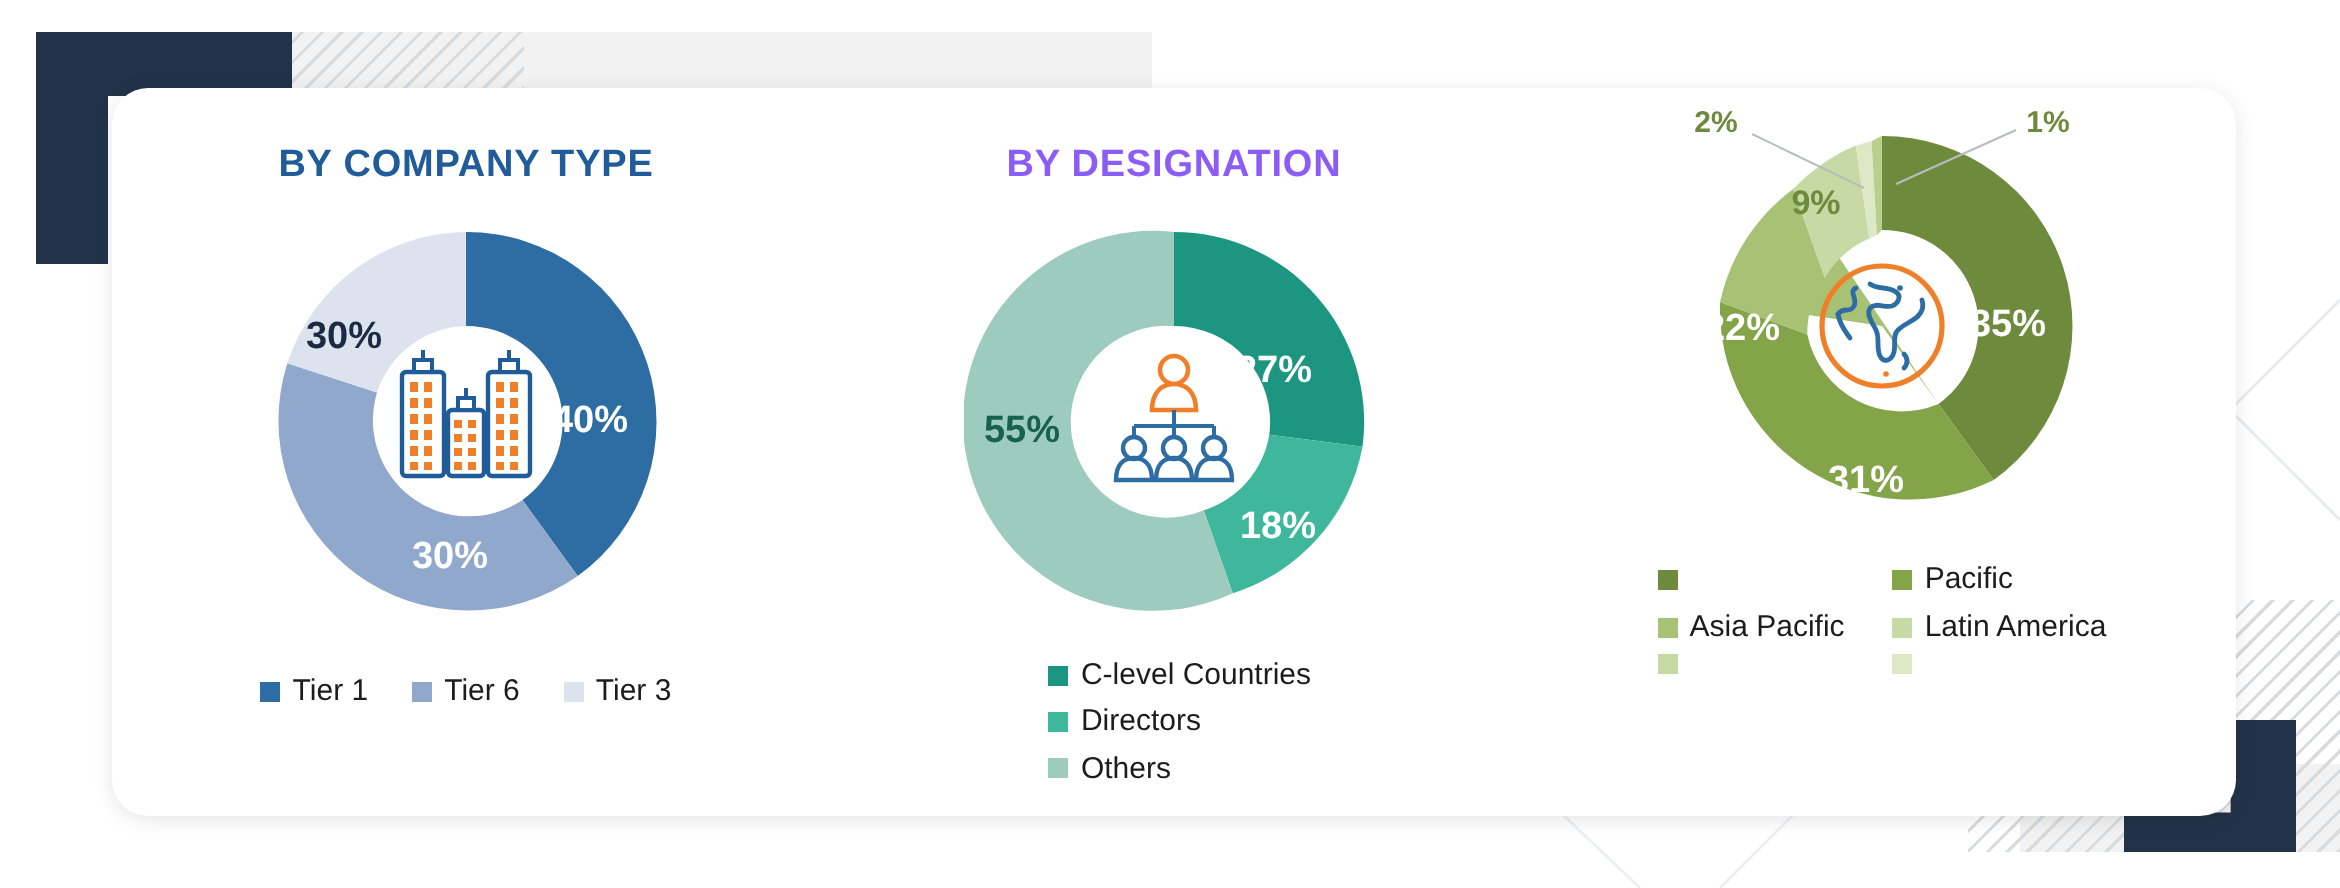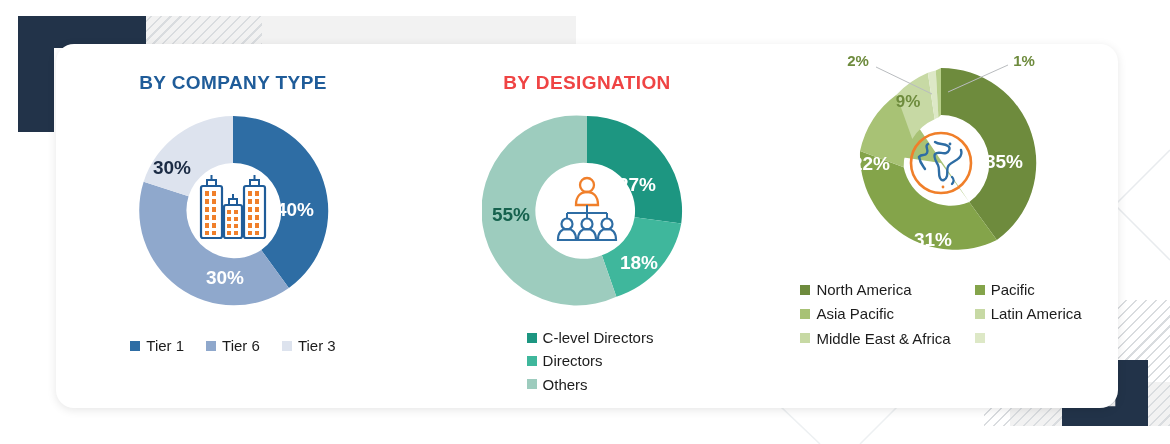--- a/index.html
+++ b/index.html
@@ -227,21 +227,21 @@
           <span>Tier 6</span>
         </div>
         <div class="legend-item">
           <span class="legend-swatch" style="background:#DDE3EE;"></span>
           <span>Tier 3</span>
         </div>
       </div>
     </div>
 
     <div class="panel">
-      <div class="panel-title" style="color:#ef4444;text-align:right;">BY DESIGNATION</div>
+      <div class="panel-title" style="color:#8b5cf6;text-align:right;">BY DESIGNATION</div>
 
       <div class="donut-wrap">
         <svg width="210" height="210" viewBox="0 0 210 210">
 
           <path fill="#1D9681" d="M105 10 A95 95 0 0 1 199.26 117.41 L152.64 111.32 A48 48 0 0 0 105 57 Z"></path>
 
           <path fill="#3FB79C" d="M199.26 117.41 A95 95 0 0 1 134.36 190.64 L119.86 149.15 A48 48 0 0 0 152.64 111.32 Z"></path>
 
           <path fill="#9DCCBE" d="M134.36 190.64 A95 95 0 1 1 105 10 L105 57 A48 48 0 1 0 119.86 149.15 Z"></path>
 
@@ -269,21 +269,21 @@
               <circle cx="20" cy="13" r="5.5"></circle>
               <path d="M11 29 C11 21 15 18 20 18 C25 18 29 21 29 29 Z"></path>
             </g>
           </g>
         </svg>
       </div>
 
       <div class="legend legend-stack">
         <div class="legend-item">
           <span class="legend-swatch" style="background:#1D9681;"></span>
-          <span>C-level Directors</span>
+          <span>C-level Countries</span>
         </div>
         <div class="legend-item">
           <span class="legend-swatch" style="background:#3FB79C;"></span>
           <span>Directors</span>
         </div>
         <div class="legend-item">
           <span class="legend-swatch" style="background:#9DCCBE;"></span>
           <span>Others</span>
         </div>
       </div>
@@ -328,37 +328,35 @@
             </g>
             <circle cx="9" cy="-19" r="1.4" fill="#2E6DA4"></circle>
             <circle cx="2" cy="24" r="1.4" fill="#F07F2A"></circle>
           </g>
         </svg>
       </div>
 
       <div class="legend-grid">
         <div class="legend-item">
           <span class="legend-swatch" style="background:#6E8B3D;"></span>
-          <span>North America</span>
         </div>
         <div class="legend-item">
           <span class="legend-swatch" style="background:#84A44A;"></span>
           <span>Pacific</span>
         </div>
         <div class="legend-item">
           <span class="legend-swatch" style="background:#A8C275;"></span>
           <span>Asia Pacific</span>
         </div>
         <div class="legend-item">
           <span class="legend-swatch" style="background:#C7D9A4;"></span>
           <span>Latin America</span>
         </div>
         <div class="legend-item">
           <span class="legend-swatch" style="background:#C7D9A4;"></span>
-          <span>Middle East &amp; Africa</span>
         </div>
         <div class="legend-item">
           <span class="legend-swatch" style="background:#DDE8C6;"></span>
         </div>
       </div>
     </div>
 
   </div>
 </div>
 

